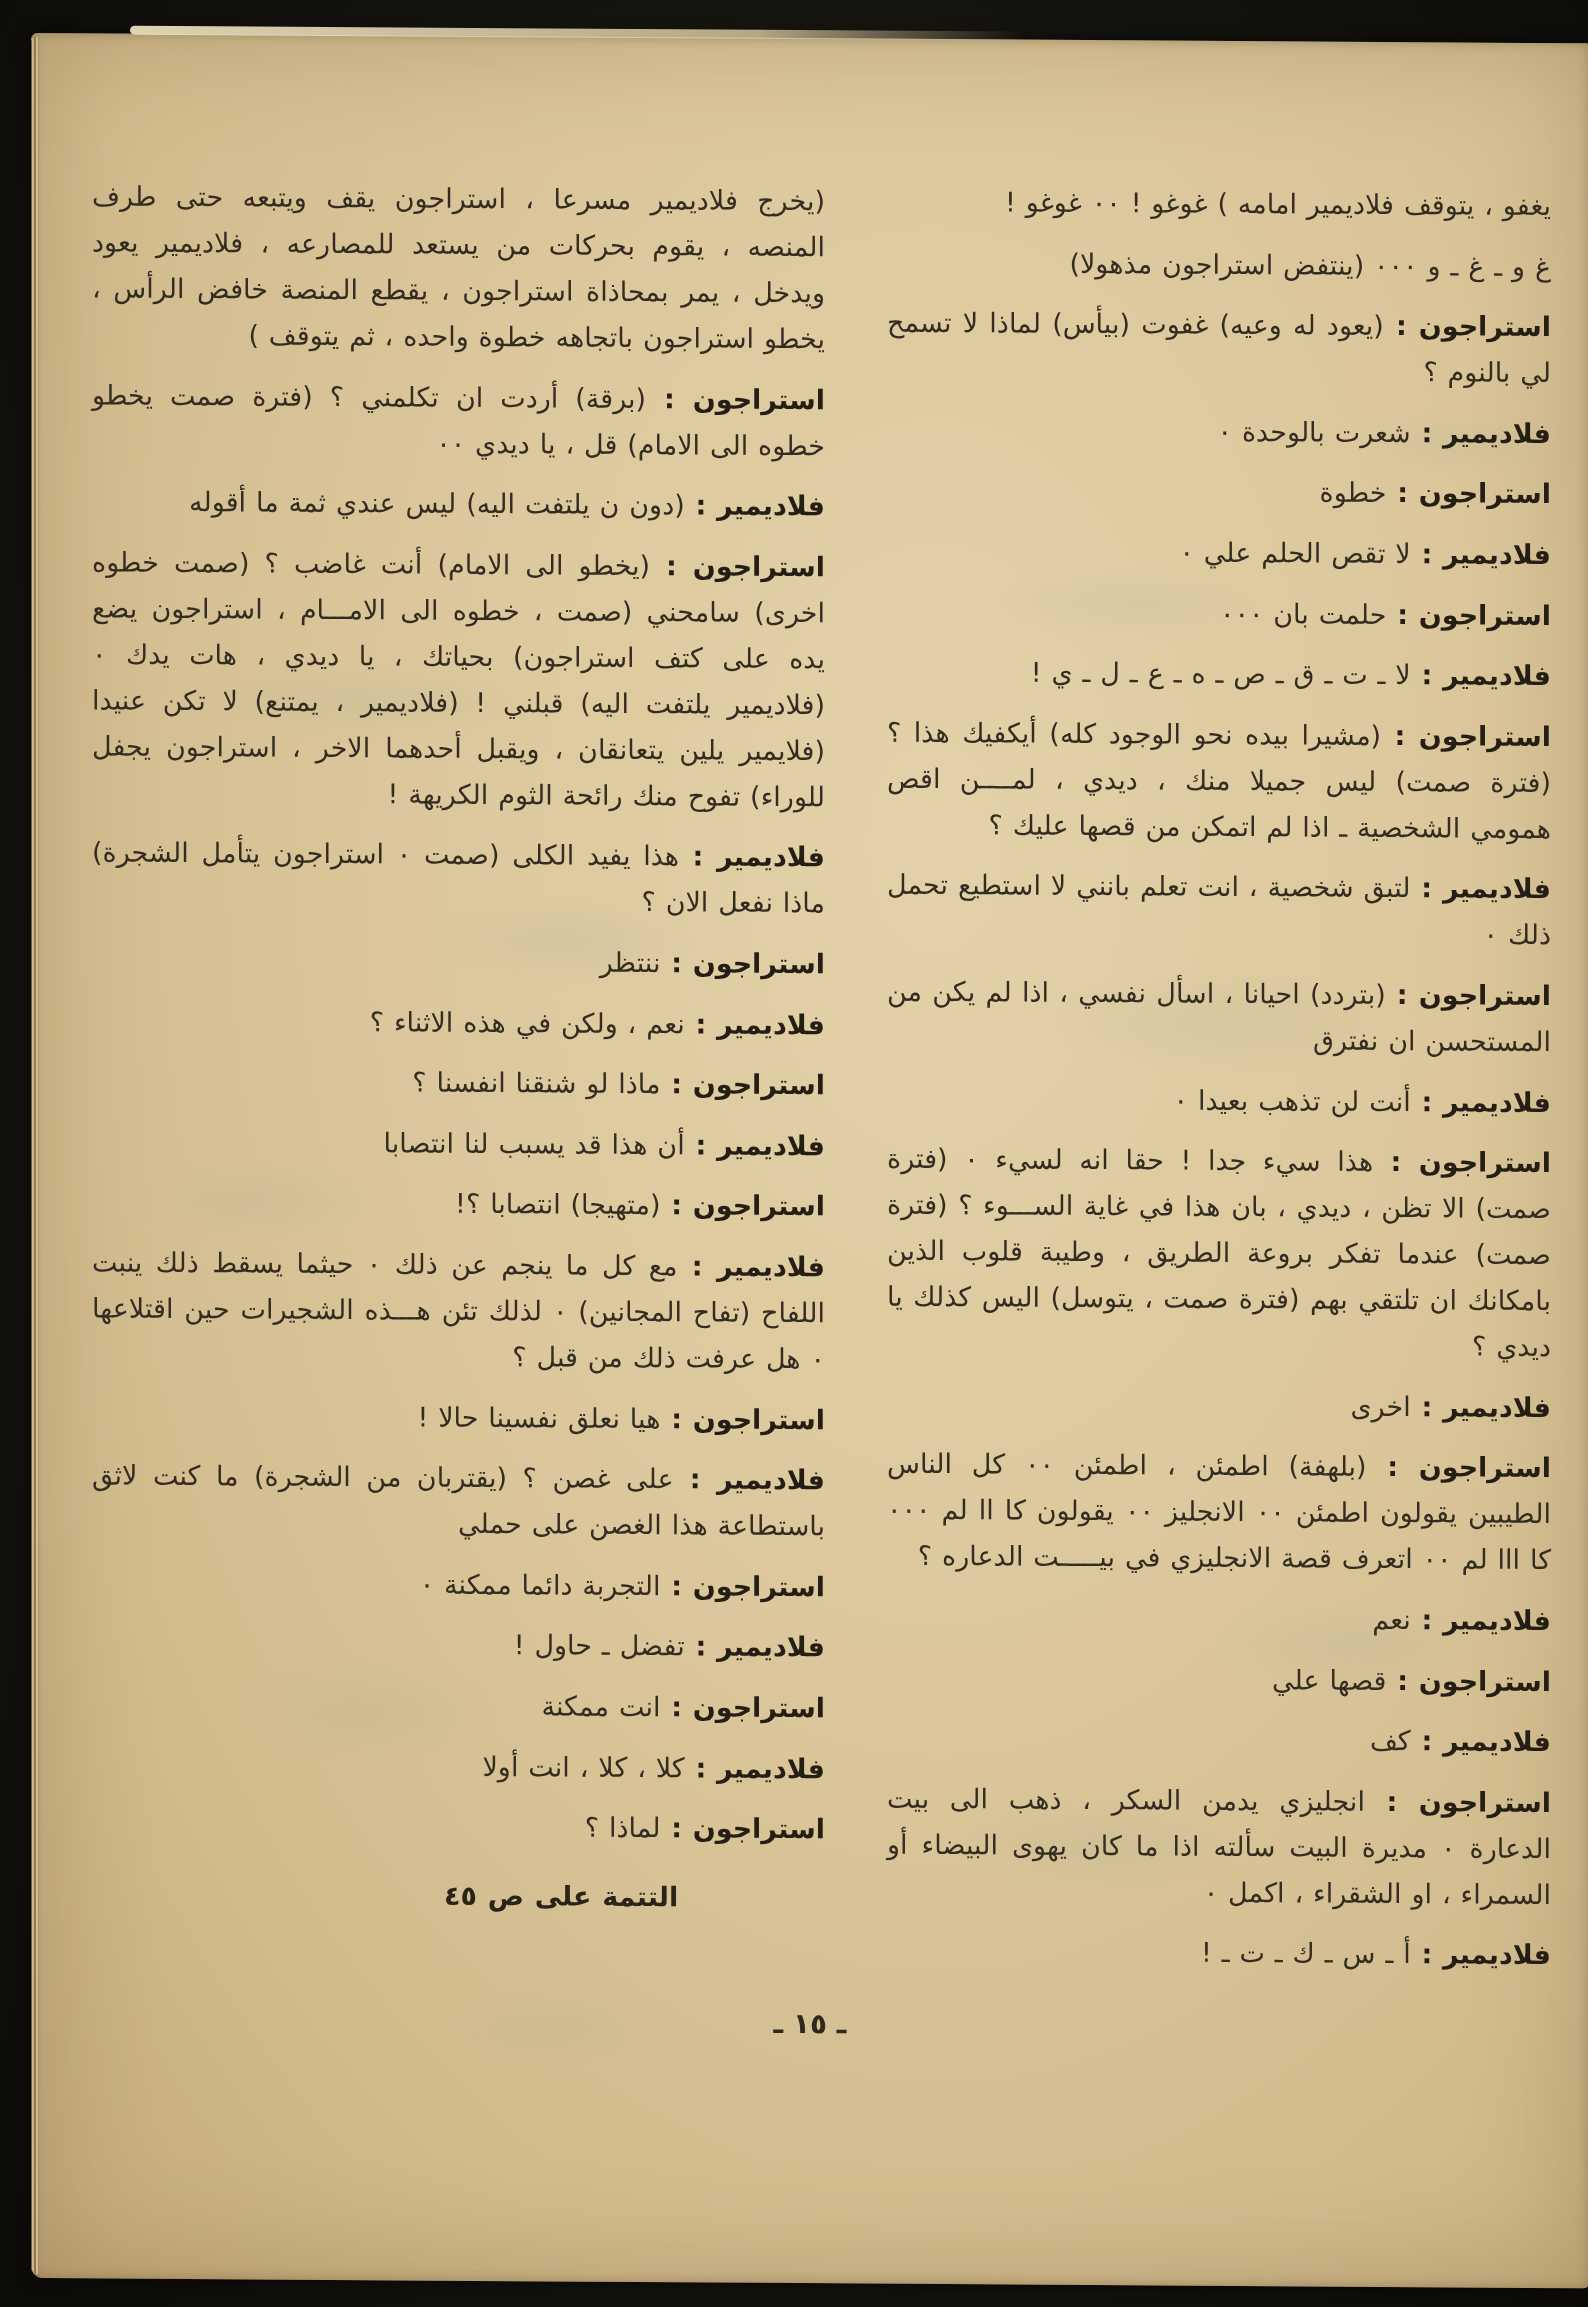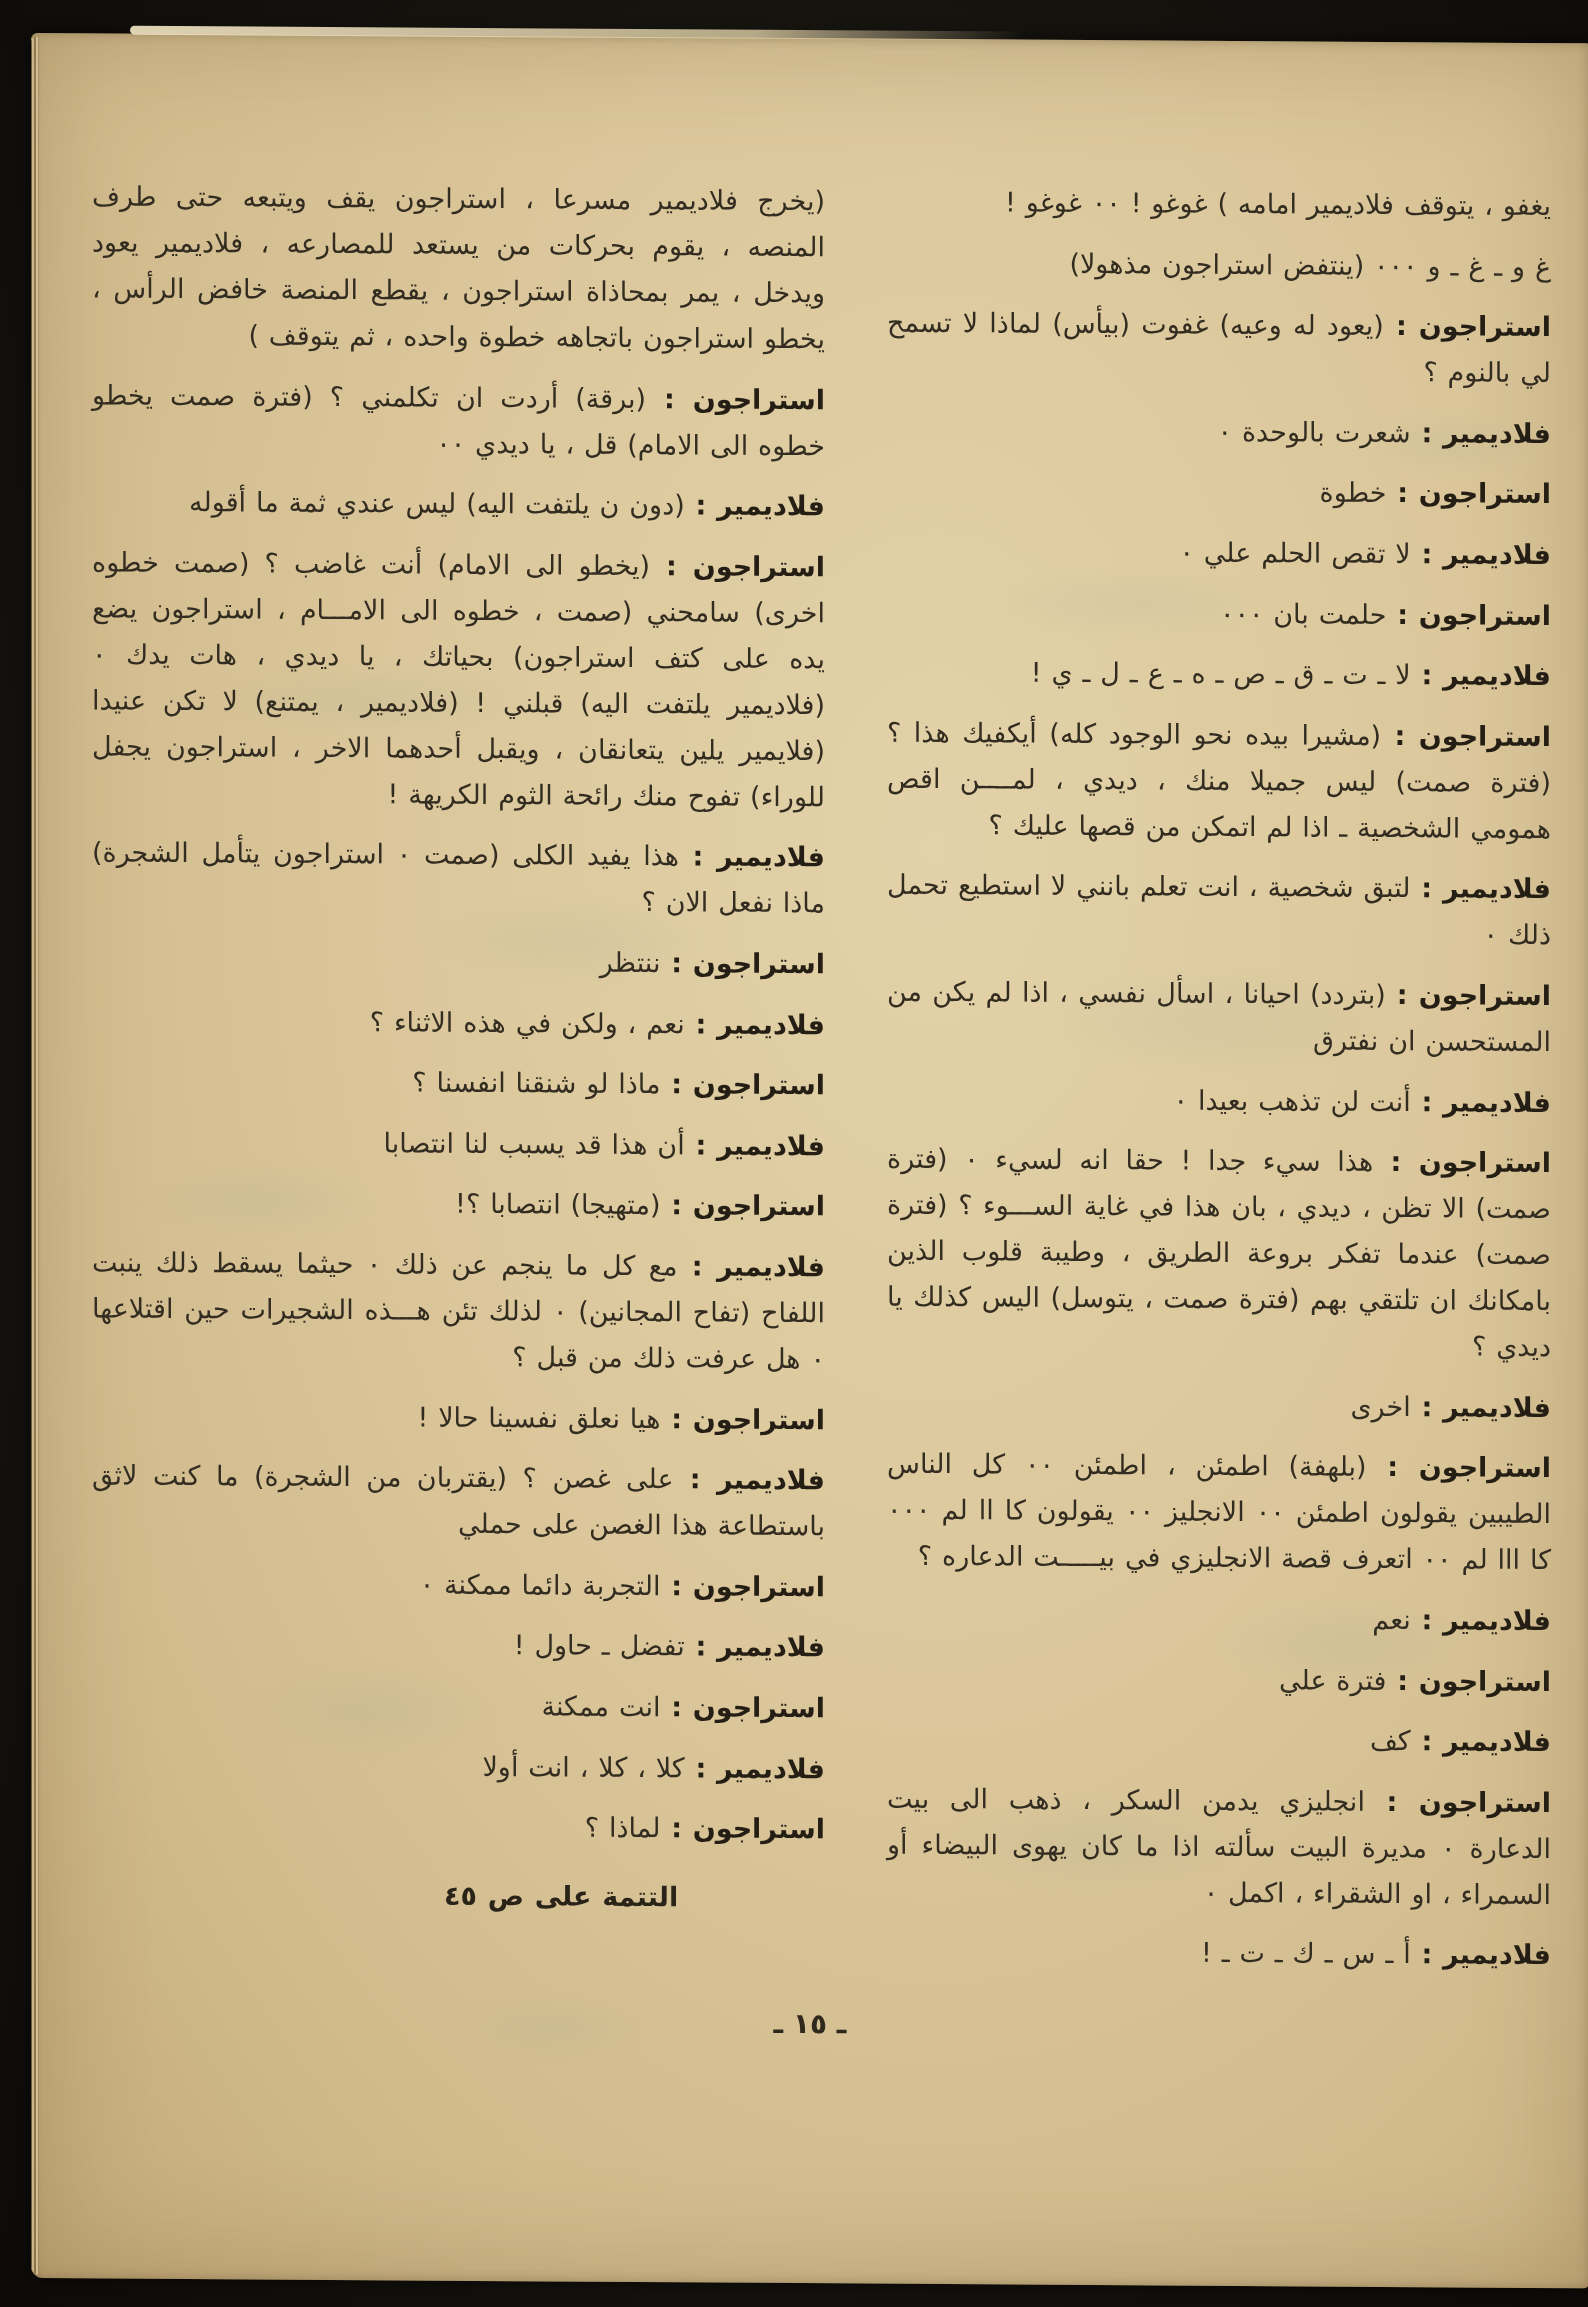--- a/index.html
+++ b/index.html
@@ -89,21 +89,21 @@
       <p class="para"><strong class="speaker">استراجون : </strong><span>حلمت بان ٠٠٠</span></p>
       <p class="para"><strong class="speaker">فلاديمير : </strong><span>لا ـ ت ـ ق ـ ص ـ ه ـ ع ـ ل ـ ي !</span></p>
       <p class="para"><strong class="speaker">استراجون : </strong><span>(مشيرا بيده نحو الوجود كله) أيكفيك هذا ؟ (فترة صمت) ليس جميلا منك ، ديدي ، لمــــن اقص همومي الشخصية ـ اذا لم اتمكن من قصها عليك ؟</span></p>
       <p class="para"><strong class="speaker">فلاديمير : </strong><span>لتبق شخصية ، انت تعلم بانني لا استطيع تحمل ذلك ٠</span></p>
       <p class="para"><strong class="speaker">استراجون : </strong><span>(بتردد) احيانا ، اسأل نفسي ، اذا لم يكن من المستحسن ان نفترق</span></p>
       <p class="para"><strong class="speaker">فلاديمير : </strong><span>أنت لن تذهب بعيدا ٠</span></p>
       <p class="para"><strong class="speaker">استراجون : </strong><span>هذا سيء جدا ! حقا انه لسيء ٠ (فترة صمت) الا تظن ، ديدي ، بان هذا في غاية الســـوء ؟ (فترة صمت) عندما تفكر بروعة الطريق ، وطيبة قلوب الذين بامكانك ان تلتقي بهم (فترة صمت ، يتوسل) اليس كذلك يا ديدي ؟</span></p>
       <p class="para"><strong class="speaker">فلاديمير : </strong><span>اخرى</span></p>
       <p class="para"><strong class="speaker">استراجون : </strong><span>(بلهفة) اطمئن ، اطمئن ٠٠ كل الناس الطيبين يقولون اطمئن ٠٠ الانجليز ٠٠ يقولون كا اا لم ٠٠٠ كا ااا لم ٠٠ اتعرف قصة الانجليزي في بيـــــت الدعاره ؟</span></p>
       <p class="para"><strong class="speaker">فلاديمير : </strong><span>نعم</span></p>
-      <p class="para"><strong class="speaker">استراجون : </strong><span>فترة علي</span></p>
+      <p class="para"><strong class="speaker">استراجون : </strong><span>قصها علي</span></p>
       <p class="para"><strong class="speaker">فلاديمير : </strong><span>كف</span></p>
       <p class="para"><strong class="speaker">استراجون : </strong><span>انجليزي يدمن السكر ، ذهب الى بيت الدعارة ٠ مديرة البيت سألته اذا ما كان يهوى البيضاء أو السمراء ، او الشقراء ، اكمل ٠</span></p>
       <p class="para"><strong class="speaker">فلاديمير : </strong><span>أ ـ س ـ ك ـ ت ـ !</span></p>
     </div>
 
   <div id="col-left" class="col col-left" lang="ar">
   <p class="para"><span>(يخرج فلاديمير مسرعا ، استراجون يقف ويتبعه حتى طرف المنصه ، يقوم بحركات من يستعد للمصارعه ، فلاديمير يعود ويدخل ، يمر بمحاذاة استراجون ، يقطع المنصة خافض الرأس ، يخطو استراجون باتجاهه خطوة واحده ، ثم يتوقف )</span></p>
       <p class="para"><strong class="speaker">استراجون : </strong><span>(برقة) أردت ان تكلمني ؟ (فترة صمت يخطو خطوه الى الامام) قل ، يا ديدي ٠٠</span></p>
       <p class="para"><strong class="speaker">فلاديمير : </strong><span>(دون ن يلتفت اليه) ليس عندي ثمة ما أقوله</span></p>
       <p class="para"><strong class="speaker">استراجون : </strong><span>(يخطو الى الامام) أنت غاضب ؟ (صمت خطوه اخرى) سامحني (صمت ، خطوه الى الامـــام ، استراجون يضع يده على كتف استراجون) بحياتك ، يا ديدي ، هات يدك ٠ (فلاديمير يلتفت اليه) قبلني ! (فلاديمير ، يمتنع) لا تكن عنيدا (فلايمير يلين يتعانقان ، ويقبل أحدهما الاخر ، استراجون يجفل للوراء) تفوح منك رائحة الثوم الكريهة !</span></p>

